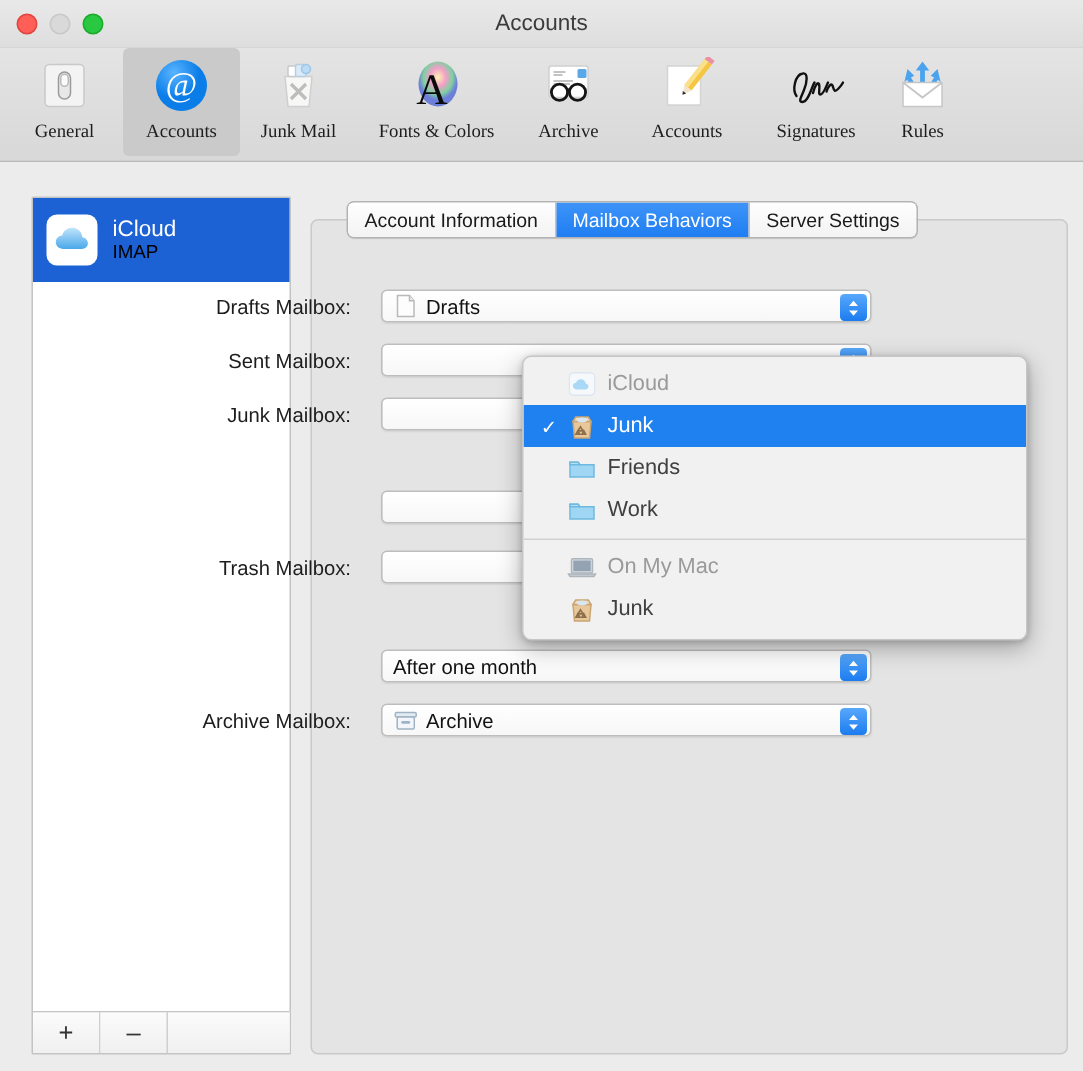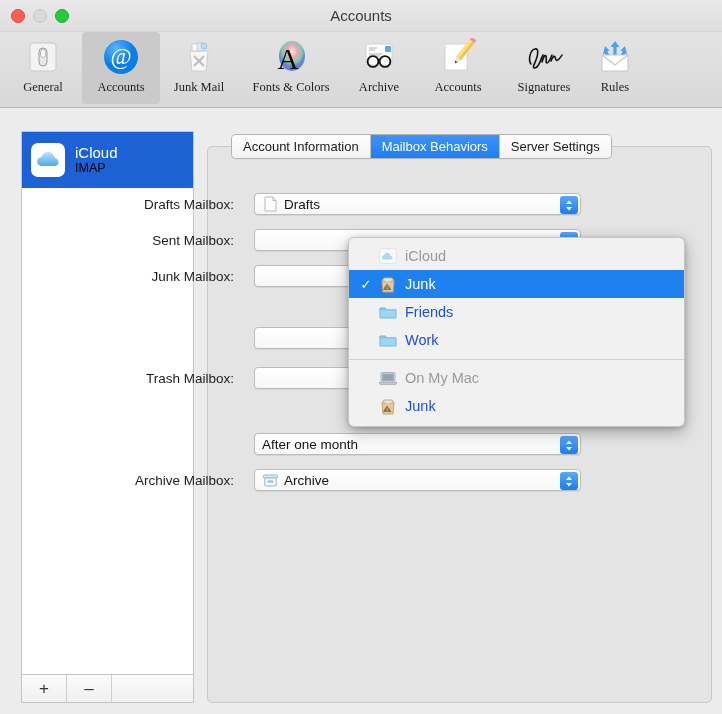--- a/index.html
+++ b/index.html
@@ -196,21 +196,21 @@
     border-radius: 6px;
     box-shadow: 0 5px 16px rgba(0,0,0,.30), 0 1px 4px rgba(0,0,0,.18);
     padding: 4px 0;
     overflow: hidden;
     z-index: 40;
   }
   .mi {
     height: 28px;
     display: flex; align-items: center;
     padding-left: 6px;
-    font-size: 14.5px; color: #1d4ed8;
+    font-size: 14.5px; color: #404040;
   }
   .mi.header { color: #9a9a9a; }
   .mi.sel { background: #1f80f0; color: #ffffff; }
   .mi-check {
     width: 22px; text-align: center;
     font-size: 13px; flex: none;
   }
   .mi-icon {
     width: 22px; height: 18px; flex: none;
     display: flex; align-items: center; justify-content: center;

